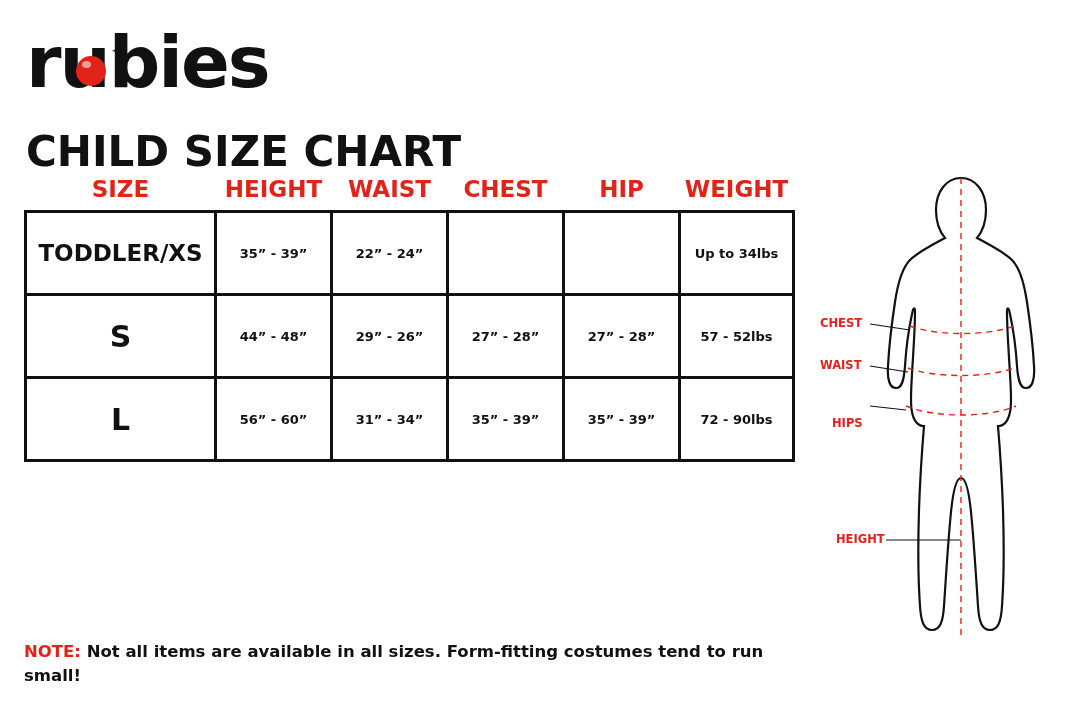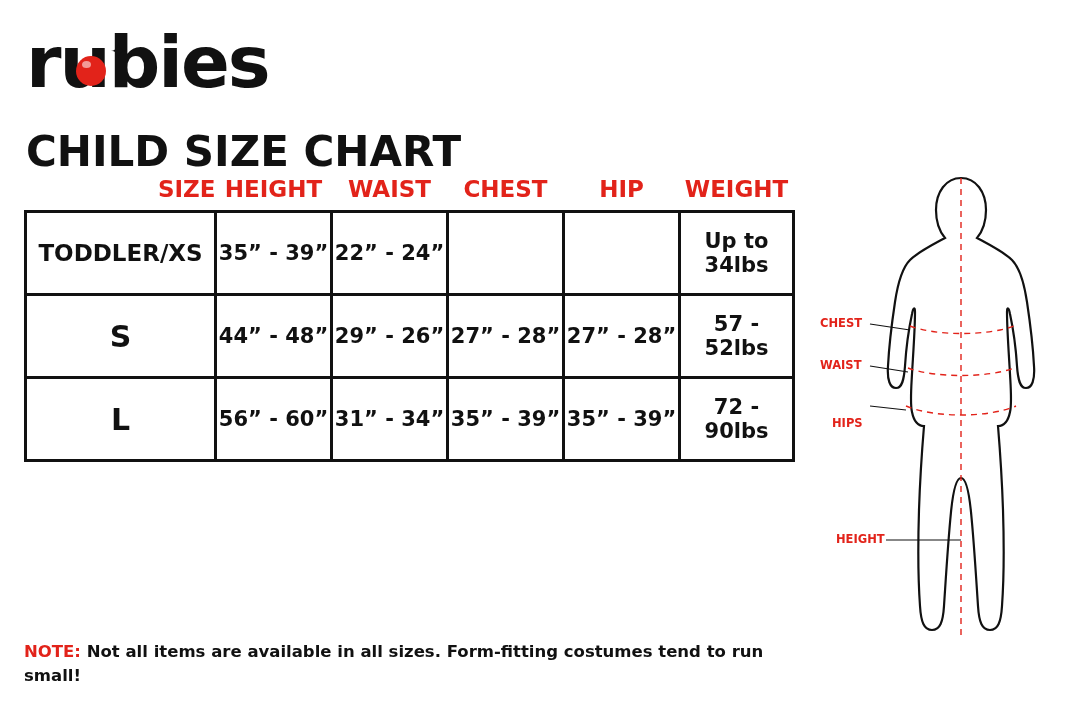--- a/index.html
+++ b/index.html
@@ -105,28 +105,28 @@
   table.size-chart thead th {
     border: none;
     padding: 0 0 8px 0;
     color: #e2231a;
     font-size: 23px;
     font-weight: 700;
     text-align: center;
     font-family: "DejaVu Sans", sans-serif;
   }
   table.size-chart thead th.size-head {
-    text-align: right;
+    text-align: center;
   }
   table.size-chart tbody td {
     border: 3px solid #111111;
     height: 78px;
     text-align: center;
     vertical-align: middle;
-    font-size: 21px;
+    font-size: 13px;
     font-weight: 700;
     font-family: "DejaVu Sans", sans-serif;
     color: #111111;
   }
   table.size-chart tbody td.label {
     font-size: 30px;
     font-weight: 700;
     letter-spacing: 0px;
   }
   table.size-chart tbody tr.toddler td.label {

